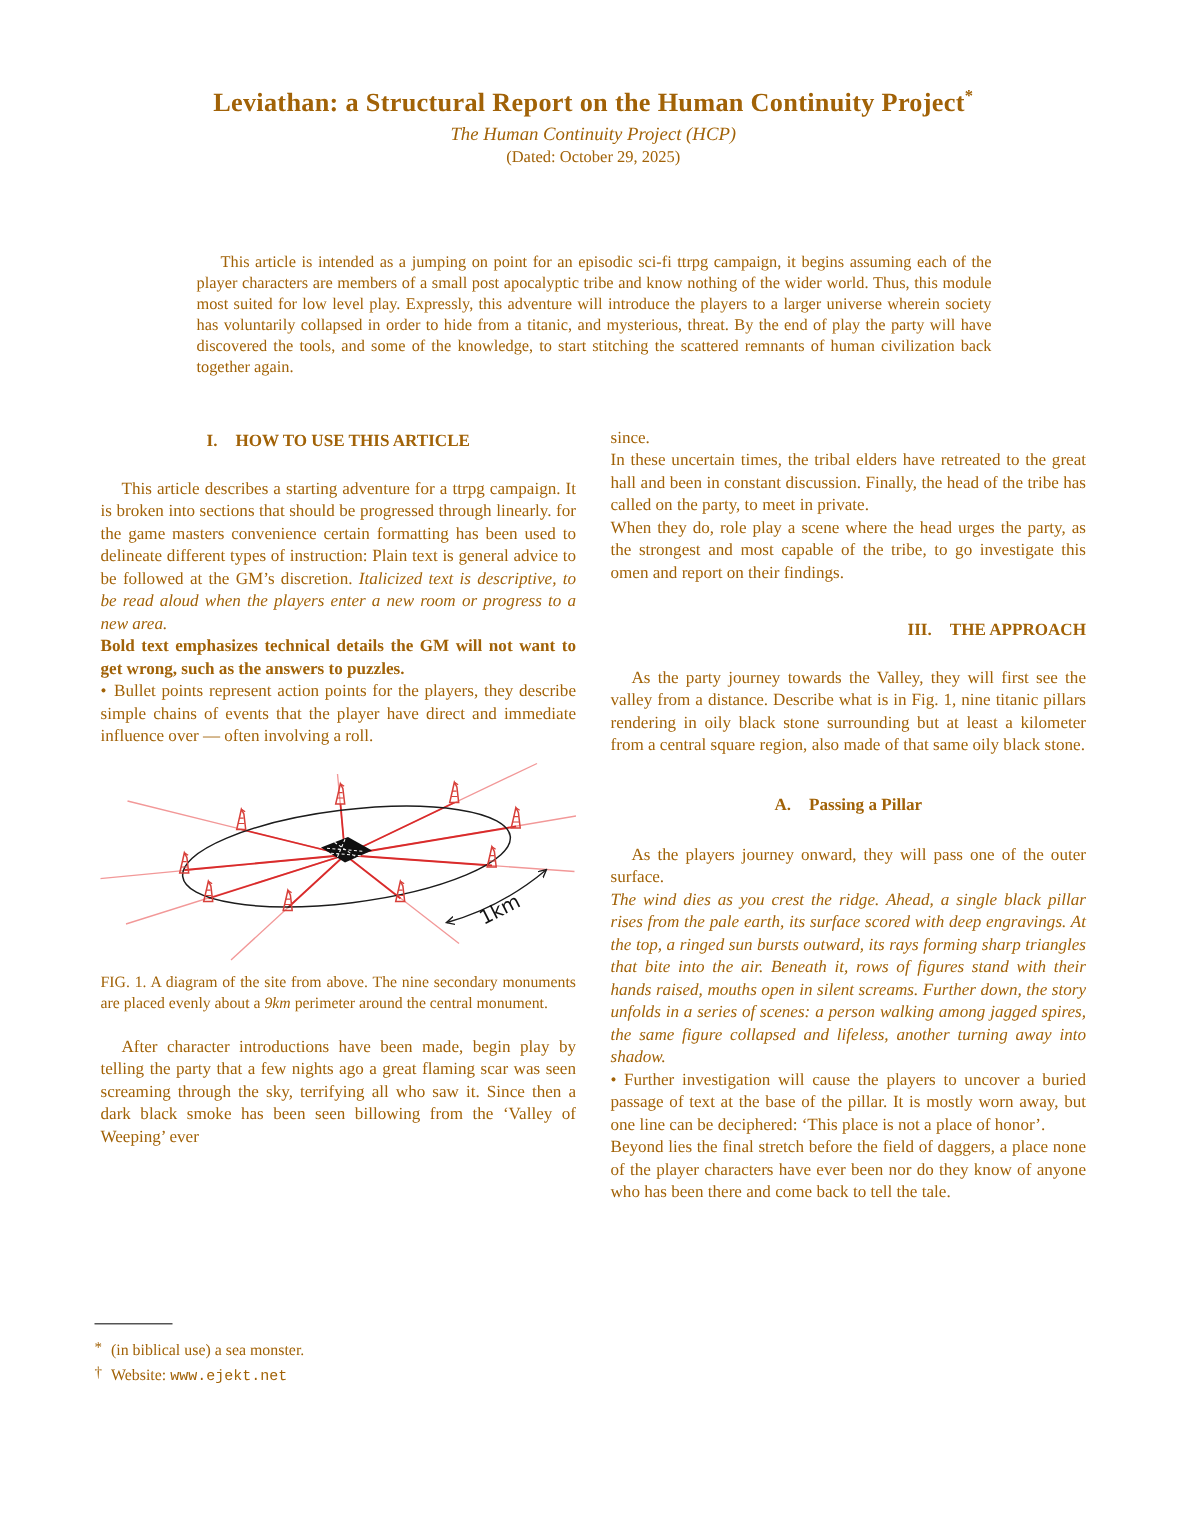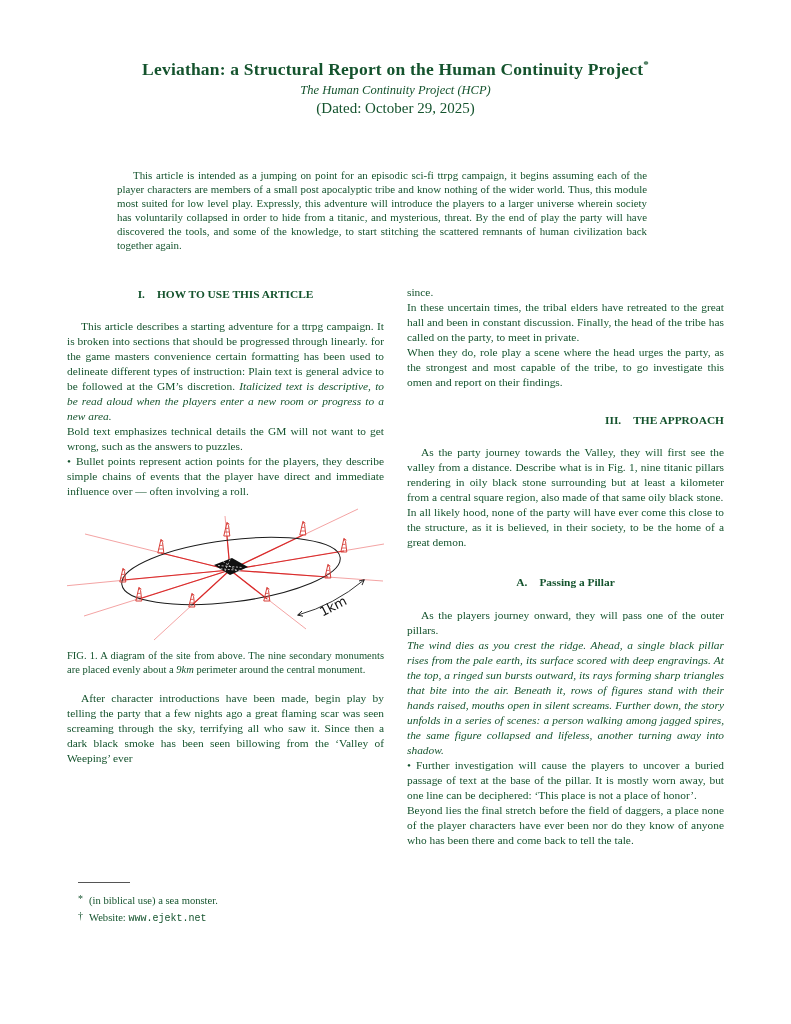--- a/index.html
+++ b/index.html
@@ -1,54 +1,54 @@
 <!DOCTYPE html>
 <html lang="en"><head>
 <meta charset="utf-8">
 <style>
   html,body { margin:0; padding:0; background:#ffffff; }
   .page {
     position:relative; width:791px; height:1024px; background:#ffffff;
-    font-family:"Liberation Serif", serif; color:#14532d; overflow:hidden;
+    font-family:"Liberation Serif", serif; color:#a16207; overflow:hidden;
   }
   
   .hdr { position:absolute; top:58px; left:0; width:791px; text-align:center; }
   .title { font-size:17.5px; font-weight:bold; letter-spacing:.2px; }
   .title sup { font-size:11px; }
   .author { margin-top:16px; font-size:12.5px; }
   .author sup { font-size:9.5px; }
   .affil { margin-top:3px; font-size:12.5px; font-style:italic; }
   .collab { margin-top:4px; font-size:13px; }
-  .dated { margin-top:2px; font-size:15px; }
+  .dated { margin-top:2px; font-size:11px; }
   
   .abstract {
-    position:absolute; top:169px; left:117px; width:530px;
+    position:absolute; top:169px; left:131px; width:530px;
     font-size:10.9px; line-height:13.9px; text-align:justify; text-indent:16px;
   }
   
   .col { position:absolute; top:285px; width:317px; font-size:11.4px; line-height:15px; text-align:justify; }
   .col-left  { left:67px; }
   .col-right { left:407px; }
   p { margin:0; }
   .indent { text-indent:14px; }
   .sechead { text-align:center; font-weight:bold; font-size:11.4px; text-indent:0; }
   .sechead .num { margin-right:12px; }
   .h-first { margin:2px 0 17px; }
   .h-mid   { margin:23px 0 17px;text-align:right; }
   .h-sub   { margin:25px 0 18px; }
   .readaloud { font-style:italic; }
-  .boldpara { font-weight:normal; }
+  .boldpara { font-weight:bold; }
   .bullet-glyph { margin-right:5px; }
   
   .figwrap { margin:6px 0 2px; text-indent:0; }
   .figwrap svg { display:block; }
   .figcaption { font-size:10.5px; line-height:13.6px; text-align:justify; margin:6px 0 15px; text-indent:0; }
   .mathit { font-style:italic; }
   
-  .footnotes { position:absolute; left:78px; top:882px; width:317px; font-size:10.6px; line-height:14.5px; }
+  .footnotes { position:absolute; left:63px; top:882px; width:317px; font-size:10.6px; line-height:14.5px; }
   .fnrule { width:52px; border-top:1.2px solid #555; margin:0 0 9px 0; }
   .fn { margin:0; }
   .fn .marker { display:inline-block; width:11px; font-size:10px; vertical-align:2px; }
   .mono { font-family:"Liberation Mono", monospace; font-size:10px; letter-spacing:0; }
 </style>
 </head>
 <body>
 
 <div class="page">
 
@@ -132,24 +132,23 @@
     <p class="indent">After character introductions have been made, begin play by telling the party that a few nights ago a great flaming scar was seen screaming through the sky, terrifying all who saw it. Since then a dark black smoke has been seen billowing from the ‘Valley of Weeping’ ever</p>
   </div>
 
   <div class="col col-right">
     <p>since.</p>
     <p>In these uncertain times, the tribal elders have retreated to the great hall and been in constant discussion. Finally, the head of the tribe has called on the party, to meet in private.</p>
     <p>When they do, role play a scene where the head urges the party, as the strongest and most capable of the tribe, to go investigate this omen and report on their findings.</p>
 
     <p class="sechead h-mid"><span class="num">III.</span><span>THE APPROACH</span></p>
     <p class="indent">As the party journey towards the Valley, they will first see the valley from a distance. Describe what is in Fig. 1, nine titanic pillars rendering in oily black stone surrounding but at least a kilometer from a central square region, also made of that same oily black stone.</p>
-    <p>In all likely hood, none of the party will have ever come this close to the structure, as it is believed, in their society, to be the home of a great demon.</p>
 
     <p class="sechead h-sub"><span class="num">A.</span><span>Passing a Pillar</span></p>
-    <p class="indent">As the players journey onward, they will pass one of the outer pillars.</p>
+    <p class="indent">As the players journey onward, they will pass one of the outer surface.</p>
     <p class="readaloud">The wind dies as you crest the ridge. Ahead, a single black pillar rises from the pale earth, its surface scored with deep engravings. At the top, a ringed sun bursts outward, its rays forming sharp triangles that bite into the air. Beneath it, rows of figures stand with their hands raised, mouths open in silent screams. Further down, the story unfolds in a series of scenes: a person walking among jagged spires, the same figure collapsed and lifeless, another turning away into shadow.</p>
     <p><span class="bullet-glyph">•</span><span>Further investigation will cause the players to uncover a buried passage of text at the base of the pillar. It is mostly worn away, but one line can be deciphered: ‘This place is not a place of honor’.</span></p>
     <p>Beyond lies the final stretch before the field of daggers, a place none of the player characters have ever been nor do they know of anyone who has been there and come back to tell the tale.</p>
   </div>
 
   <div class="footnotes">
     <div class="fnrule"></div>
     <p class="fn"><span class="marker">*</span><span>(in biblical use) a sea monster.</span></p>
     <p class="fn"><span class="marker">†</span><span>Website: </span><span class="mono">www.ejekt.net</span></p>
   </div>

